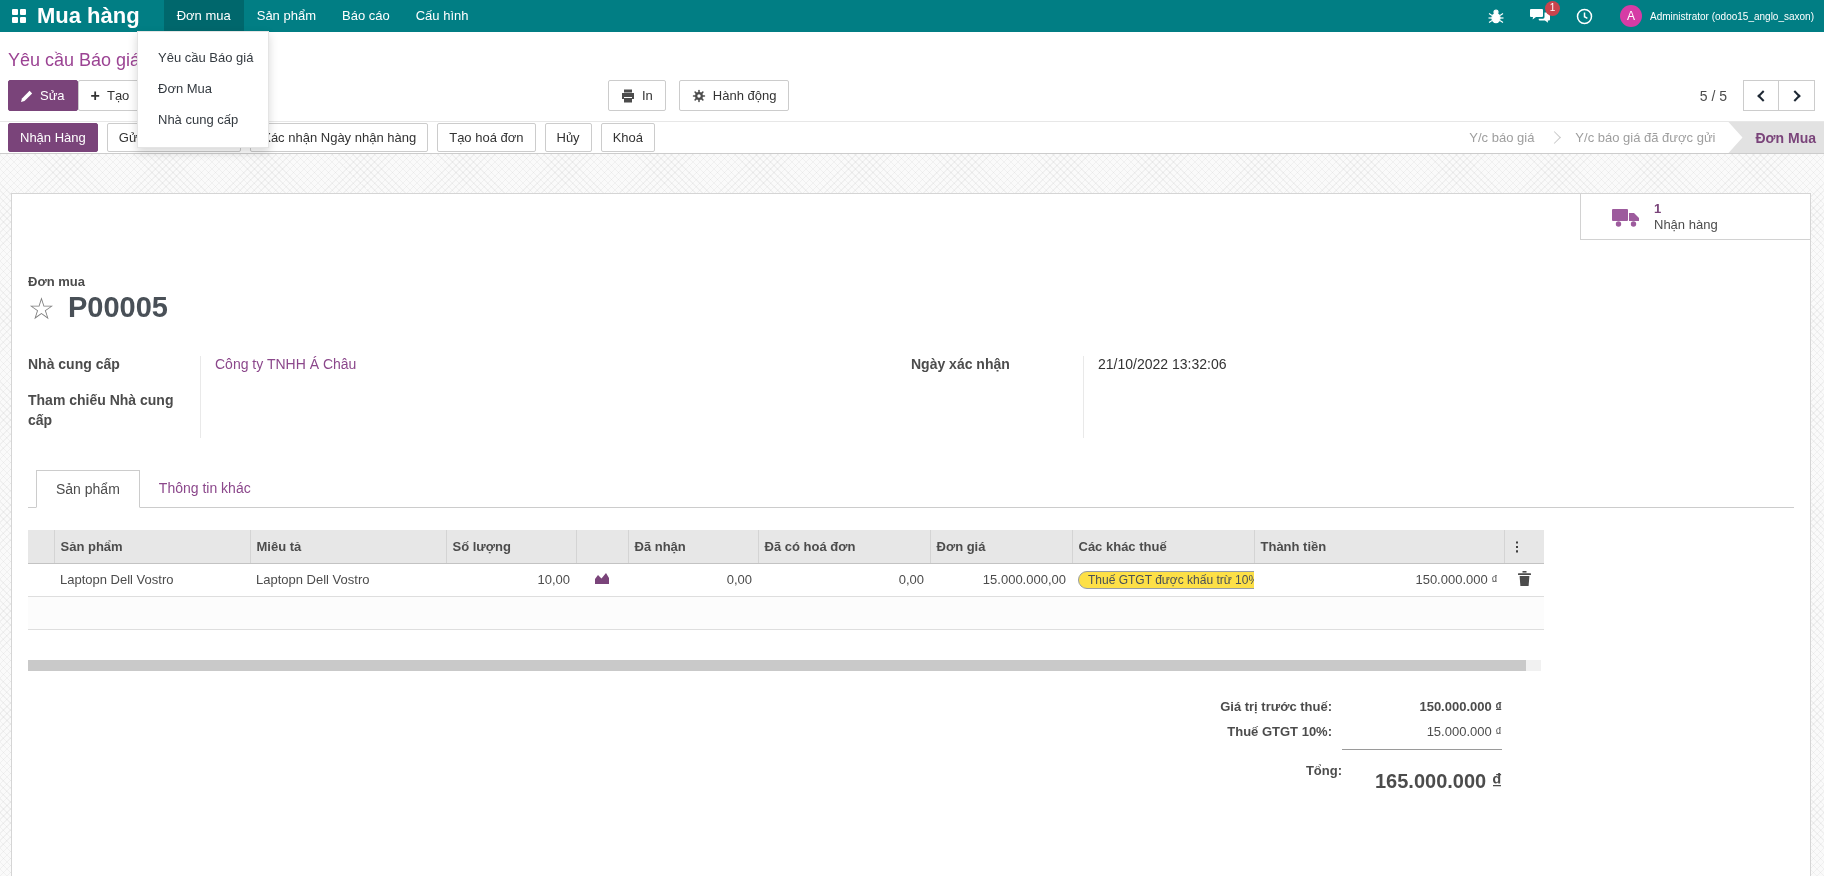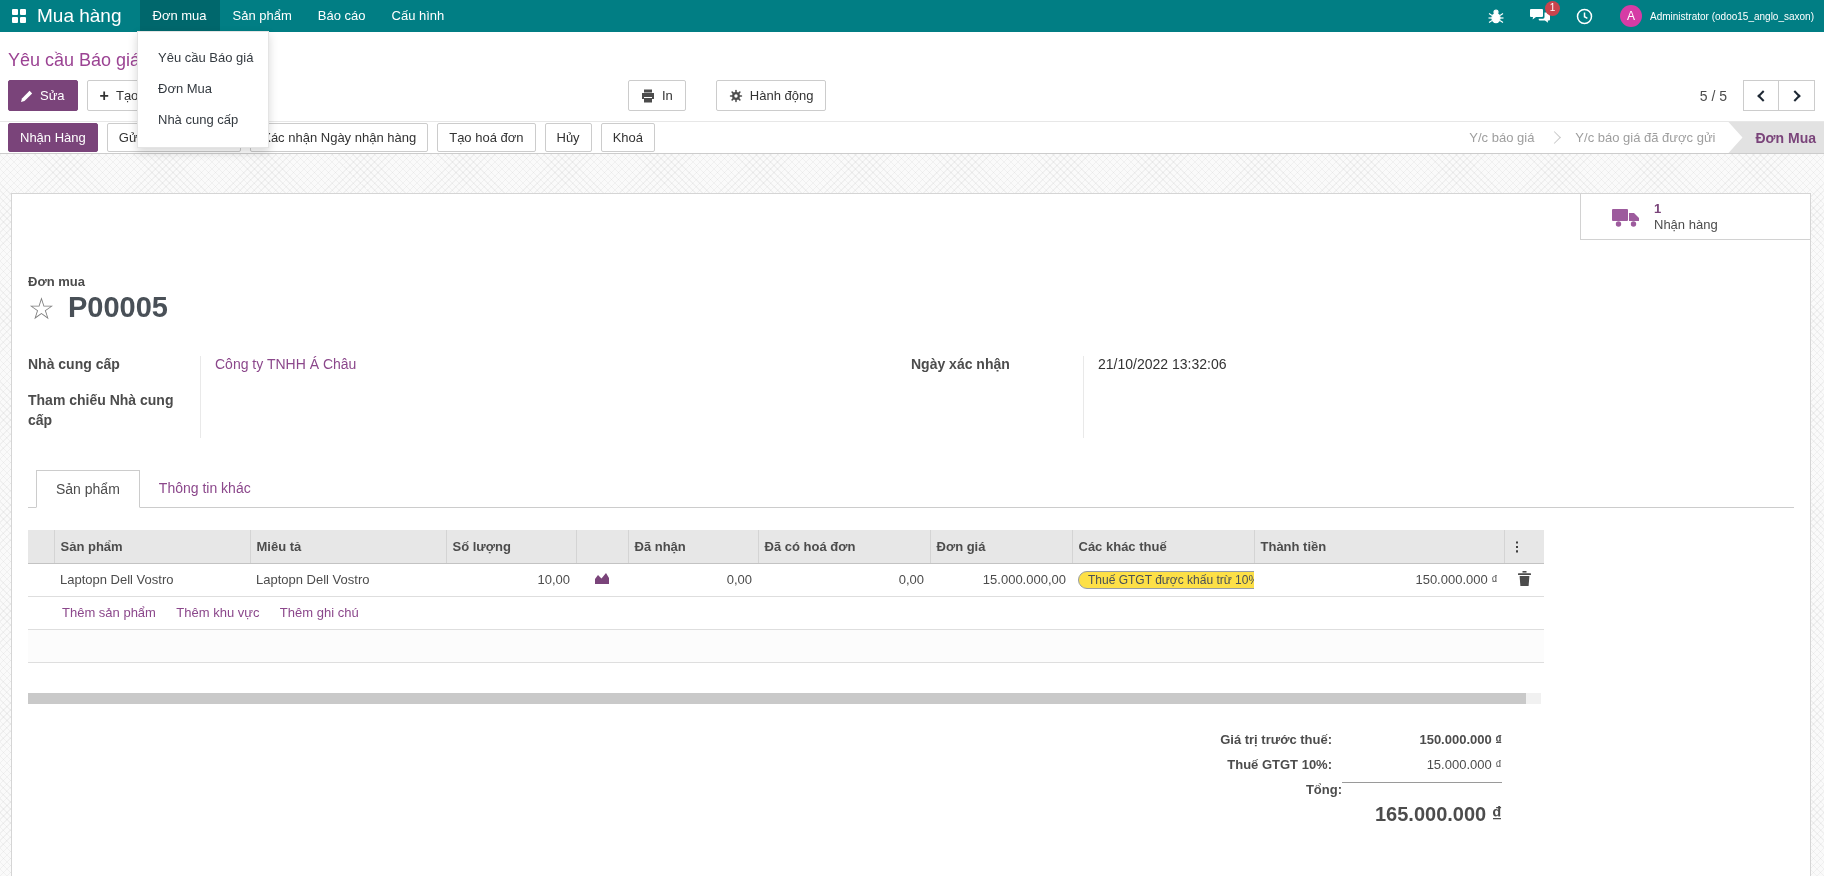--- a/index.html
+++ b/index.html
@@ -4,21 +4,21 @@
 <style>
   * { margin:0; padding:0; box-sizing:border-box; }
   html,body { width:1824px; height:876px; overflow:hidden; background:#fff;
     font-family:"Liberation Sans", sans-serif; color:#4c4c4c; }
 
   
   .navbar { height:32px; background:var(--navbar-bg,#017e84); display:flex;
     justify-content:space-between; align-items:stretch; color:#fff; }
   .nav-left { display:flex; align-items:center; }
   .apps-icon { margin:0 10px 0 12px; display:flex; cursor:pointer; }
-  .app-name { font-size:19px; font-weight:400; margin-right:18px; cursor:pointer; }
+  .app-name { font-size:22px; font-weight:700; margin-right:24px; cursor:pointer; }
   .nav-menus { display:flex; height:32px; }
   .nav-menu-item { padding:0 13px; line-height:32px; font-size:13px; cursor:pointer; white-space:nowrap; }
   .nav-menu-item.active { background:rgba(0,0,0,.18); }
   .nav-right { display:flex; align-items:center; padding-right:10px; }
   .nav-ico { margin:0 13px; display:flex; align-items:center; cursor:pointer; position:relative; }
   .badge { position:absolute; top:-7px; right:-10px; background:var(--badge-bg,#c9444d);
     color:#fff; font-size:10px; line-height:14px; min-width:15px; height:15px;
     border-radius:8px; text-align:center; padding:0 3px; }
   .avatar { width:22px; height:22px; border-radius:50%; background:var(--avatar-bg,#d63ba5);
     color:#fff; font-size:12px; display:flex; align-items:center; justify-content:center;
@@ -30,26 +30,26 @@
     border:1px solid #e4e4e4; box-shadow:0 4px 9px rgba(0,0,0,.16); z-index:60; padding:10px 0 12px; }
   .dropdown-item { padding:8px 8px 8px 20px; font-size:13px; color:#343a40; cursor:pointer; white-space:nowrap; }
 
   
   .breadcrumb-row { height:48px; display:flex; align-items:center; padding:8px 0 0 8px; font-size:18px; }
   .bc-parent { color:var(--breadcrumb-link,#9b4393); cursor:pointer; }
   .bc-sep { color:#666; margin:0 7px; }
   .bc-current { color:#4c4c4c; }
 
   .button-row { position:relative; height:41px; padding:0 8px; }
-  .left-buttons { display:flex; gap:9px; }
+  .left-buttons { display:flex; }
   .btn { height:31px; font-size:13px; padding:0 12px; border:1px solid #ccc; background:#fff;
     color:#333; display:inline-flex; align-items:center; gap:7px; border-radius:2px; cursor:pointer; white-space:nowrap; }
   .btn-primary { background:var(--primary,#7a447a); border-color:var(--primary,#7a447a); color:#fff; }
   .plus-glyph { font-weight:700; font-size:16px; line-height:1; }
-  .center-buttons { position:absolute; left:628px; top:0; display:flex; gap:30px; }
+  .center-buttons { position:absolute; left:608px; top:0; display:flex; gap:13px; }
   .pager { position:absolute; right:9px; top:0; display:flex; align-items:center; gap:16px; }
   .pager-value { font-size:14px; color:#4c4c4c; }
   .pager-buttons { display:flex; }
   .pager-btn { width:36px; height:31px; border:1px solid #ccc; background:#fff; display:flex;
     align-items:center; justify-content:center; cursor:pointer; }
   .pager-btn + .pager-btn { border-left:none; }
   .chev { width:8px; height:8px; border-top:2px solid #1d2733; border-right:2px solid #1d2733; display:inline-block; }
   .chev-left { transform:rotate(-135deg); margin-left:3px; }
   .chev-right { transform:rotate(45deg); margin-right:3px; }
 
@@ -118,21 +118,21 @@
   .links-cell { padding-left:34px !important; }
   .add-link { color:var(--link,#8b478b); font-size:13px; margin-right:17px; cursor:pointer; }
   .empty-row td { background:#fcfcfc; }
   .opt-dots { text-align:center; font-weight:700; color:#333; cursor:pointer; }
 
   .hscroll { margin-top:30px; width:1513px; height:11px; background:#f1f1f1; }
   .hscroll-thumb { width:99%; height:100%; background:#c9c9c9; cursor:pointer; }
 
   .totals { margin-top:28px; display:flex; flex-direction:column; align-items:flex-end;
     padding-right:292px; font-size:13px; color:#4c4c4c; }
-  .t-row { display:flex; align-items:flex-start; margin-bottom:10px; }
+  .t-row { display:flex; align-items:center; margin-bottom:10px; }
   .t-label { font-weight:700; }
   .t-value { width:170px; text-align:right; }
   .t-bold { font-weight:700; }
   .t-total .t-value { border-top:1px solid #9a9a9a; padding-top:20px; font-size:20px; font-weight:700; width:160px; }
   .t-total .t-label { font-size:13px; }
 
   svg { display:block; }
 </style>
 </head>
 <body>
@@ -377,27 +377,20 @@
             <td class="cell-ico">
               <svg width="13" height="15" viewBox="0 0 13 15" style="display:inline-block">
                   <g fill="#4c4c4c">
                     <rect x="4.5" width="4" height="1.6"></rect>
                     <rect y="2.2" width="13" height="1.7" rx=".5"></rect>
                     <path d="M1.6 5h9.8l-.8 10H2.4z"></path>
                   </g>
                 </svg>
             </td>
           </tr>
-          <tr>
-            <td class="links-cell" colspan="11">
-              <span class="add-link">Thêm sản phẩm</span>
-              <span class="add-link">Thêm khu vực</span>
-              <span class="add-link">Thêm ghi chú</span>
-            </td>
-          </tr>
           <tr class="empty-row">
             <td colspan="11"></td>
           </tr>
         </tbody>
       </table>
 
       <div class="hscroll">
         <div class="hscroll-thumb"></div>
       </div>
 

